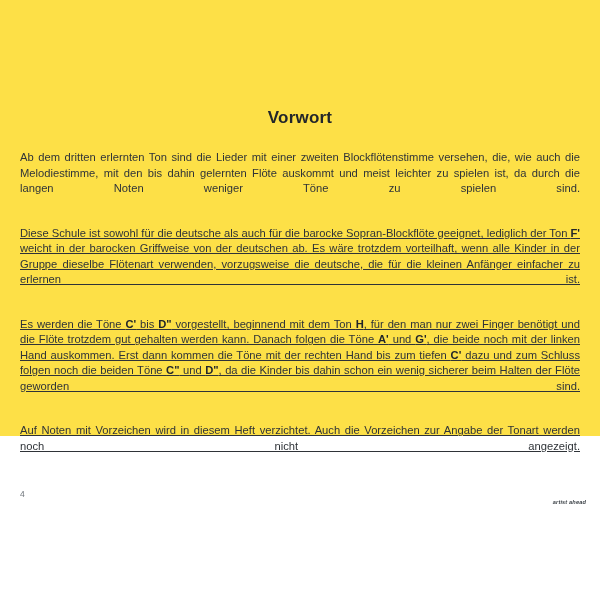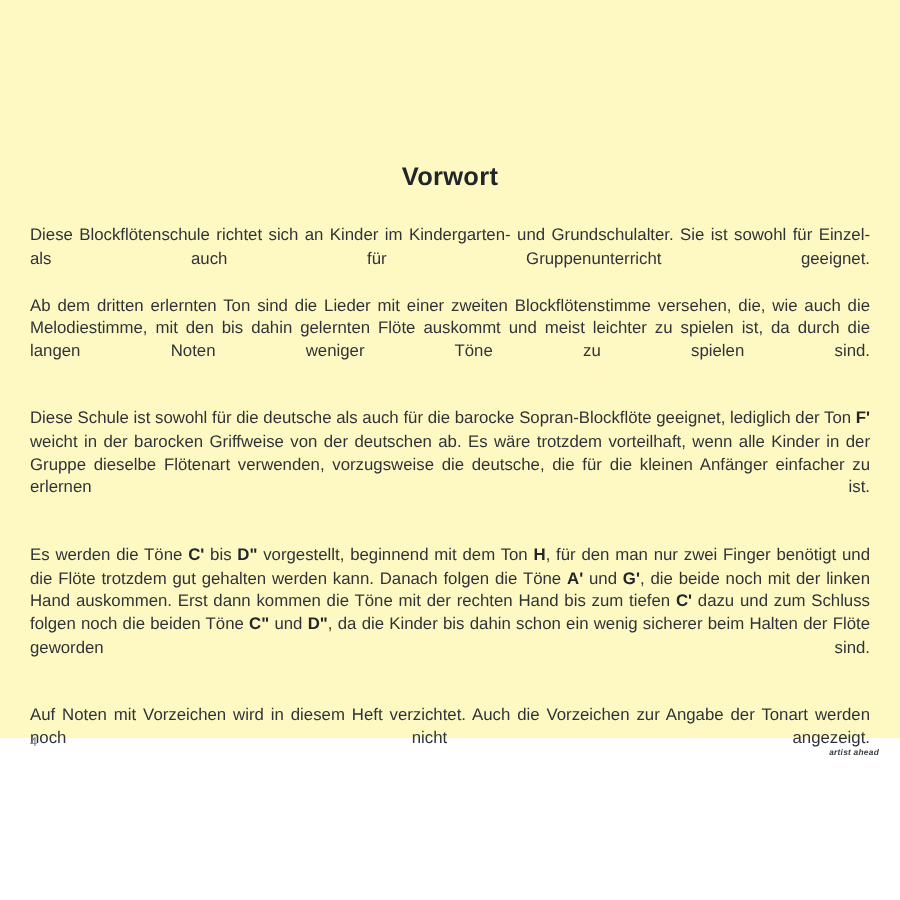--- a/index.html
+++ b/index.html
@@ -12,23 +12,23 @@
     height: 600px;
     background: #ffffff;
     font-family: "Liberation Sans", sans-serif;
     color: #2b2f33;
     overflow: hidden;
   }
 
   .page {
     position: relative;
     width: 600px;
-    height: 492px;
+    height: 436px;
     box-sizing: border-box;
-    background: #fef9c3;
+    background: #fde047;
   }
 
   .content {
     position: absolute;
     left: 20px;
     top: 108px;
     width: 560px;
   }
 
   .page-title {
@@ -43,20 +43,21 @@
 
   .body-text {
     font-size: 11.2px;
     line-height: 15.4px;
     text-align: justify;
     text-justify: inter-word;
     color: #2f3338;
     margin: 0;
     -webkit-hyphens: none;
     hyphens: none;
+    text-decoration: underline;
   }
 
   .para-block {
     margin: 0 0 14px 0;
   }
   .para-block:last-child {
     margin-bottom: 0;
   }
 
   .para-block p {
@@ -110,21 +111,20 @@
 </head>
 <body>
 
 <div class="page">
 
   <div class="content">
 
     <h1 class="page-title">Vorwort</h1>
 
     <div class="para-block">
-      <p>Diese Blockflötenschule richtet sich an Kinder im Kindergarten- und Grundschulalter. Sie ist sowohl für Einzel- als auch für Gruppenunterricht geeignet.</p>
       <p>Ab dem dritten erlernten Ton sind die Lieder mit einer zweiten Blockflötenstimme versehen, die, wie auch die Melodiestimme, mit den bis dahin gelernten Flöte auskommt und meist leichter zu spielen ist, da durch die langen Noten weniger Töne zu spielen sind.</p>
     </div>
 
     <div class="para-block">
       <p class="body-text"><span>Diese Schule ist sowohl für die deutsche als auch für die barocke Sopran-Blockflöte geeignet, lediglich der Ton </span><b class="note">F'</b><span> weicht in der barocken Griffweise von der deutschen ab. Es wäre trotzdem vorteilhaft, wenn alle Kinder in der Gruppe dieselbe Flötenart verwenden, vorzugsweise die deutsche, die für die kleinen Anfänger einfacher zu erlernen ist.</span></p>
     </div>
 
     <div class="para-block">
       <p class="body-text" id="note-range-paragraph"><span>Es werden die Töne </span><span class="note">C'</span><span> bis </span><span class="note">D"</span><span> vorgestellt, beginnend mit dem Ton </span><span class="note">H</span><span>, für den man nur zwei Finger benötigt und die Flöte trotzdem gut gehalten werden kann. Danach folgen die Töne </span><span class="note">A'</span><span> und </span><span class="note">G'</span><span>, die beide noch mit der linken Hand auskommen. Erst dann kommen die Töne mit der rechten Hand bis zum tiefen </span><span class="note">C'</span><span> dazu und zum Schluss folgen noch die beiden Töne </span><span class="note">C"</span><span> und </span><span class="note">D"</span><span>, da die Kinder bis dahin schon ein wenig sicherer beim Halten der Flöte geworden sind.</span></p>
     </div>

